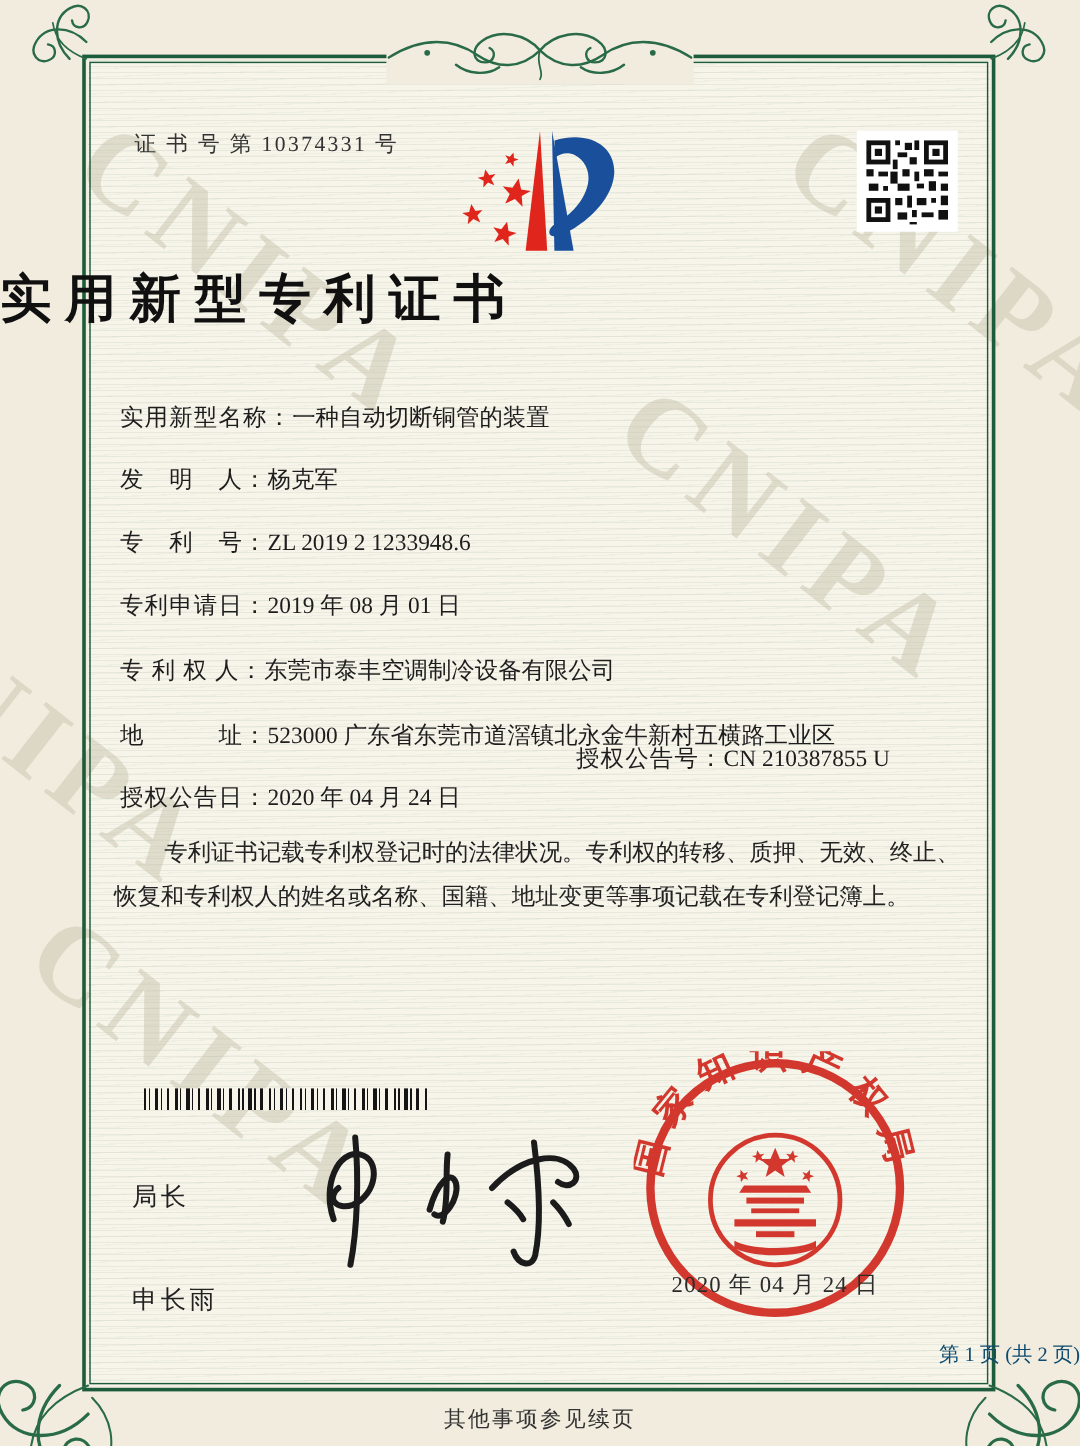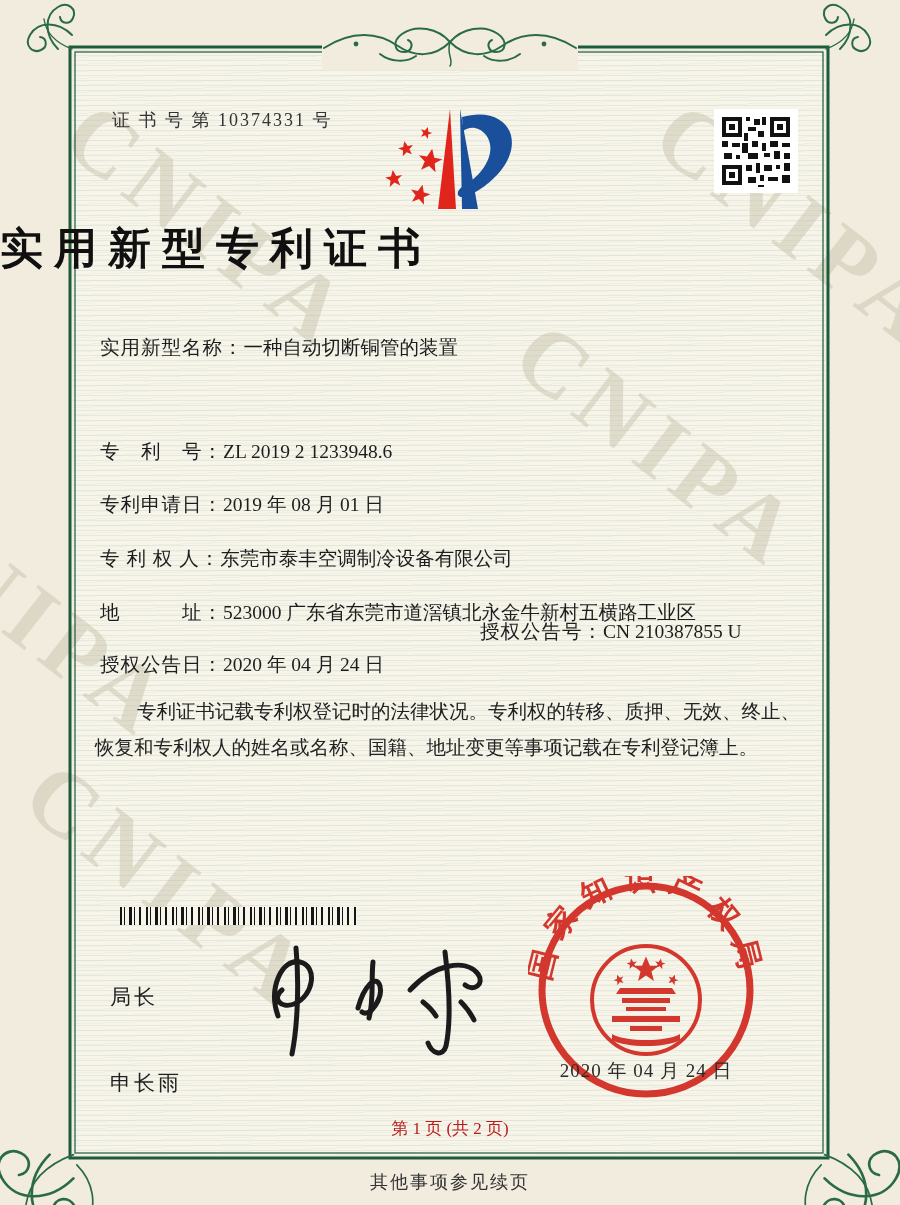--- a/index.html
+++ b/index.html
@@ -48,21 +48,21 @@
       #151515 9px 12px, #f7f4ea 12px 14px,
       #151515 14px 15px, #f7f4ea 15px 19px,
       #151515 19px 21px, #f7f4ea 21px 26px);
   }
   .sig-title{position:absolute;left:110px;top:983px;font-size:21px;letter-spacing:3px;}
   .sig-name{position:absolute;left:110px;top:1023px;font-size:21px;letter-spacing:3px;margin-top:46px;}
   .signature{position:absolute;left:252px;top:942px;}
   .seal{position:absolute;left:528px;top:876px;width:236px;height:236px;}
   .seal-date{position:absolute;left:0;top:182px;width:236px;text-align:center;
              font-size:19px;color:#2b2b2b;letter-spacing:1px;white-space:nowrap;}
-  .page-info{position:absolute;left:0;top:1117px;width:900px;text-align:center;font-size:17px;color:#b91c1c;}
+  .page-info{position:absolute;left:0;top:1117px;width:900px;text-align:right;font-size:17px;color:#0c4a6e;}
   .note{position:absolute;left:0;top:1170px;width:900px;text-align:center;font-size:18px;color:#333;letter-spacing:2px;}
 </style>
 </head>
 <body>
 
 <div class="inner-bg"></div>
 
 <div class="wm" style="left:110px;top:80px;">CNIPA</div>
 <div class="wm" style="left:560px;top:300px;">CNIPA</div>
 <div class="wm" style="left:-70px;top:470px;">CNIPA</div>
@@ -167,20 +167,21 @@
         <rect x="46" y="66" width="4" height="6"></rect>
         <rect x="54" y="68" width="10" height="4"></rect>
       <rect x="68" y="66" width="8" height="8"></rect>
         <rect x="44" y="76" width="6" height="2"></rect>
     </g>
   </svg>
 
   <div class="title">实用新型专利证书</div>
 
   <div class="field f0"><span class="lbl">实用新型名称：</span><span>一种自动切断铜管的装置</span></div>
+  <div class="field f1"><span class="lbl">发　明　人：</span><span>杨克军</span></div>
   <div class="field f2"><span class="lbl">专　利　号：</span><span>ZL 2019 2 1233948.6</span></div>
   <div class="field f3"><span class="lbl">专利申请日：</span><span>2019 年 08 月 01 日</span></div>
   <div class="field f4"><span class="lbl">专 利 权 人：</span><span>东莞市泰丰空调制冷设备有限公司</span></div>
   <div class="field f5"><span class="lbl">地　　　址：</span><span>523000 广东省东莞市道滘镇北永金牛新村五横路工业区</span></div>
   <div class="field f6"><span class="lbl">授权公告日：</span><span>2020 年 04 月 24 日</span></div>
   <div class="field f7"><span class="lbl">授权公告号：</span><span>CN 210387855 U</span></div>
 
   <div class="paras">
     <p>专利证书记载专利权登记时的法律状况。专利权的转移、质押、无效、终止、恢复和专利权人的姓名或名称、国籍、地址变更等事项记载在专利登记簿上。</p>
   </div>

